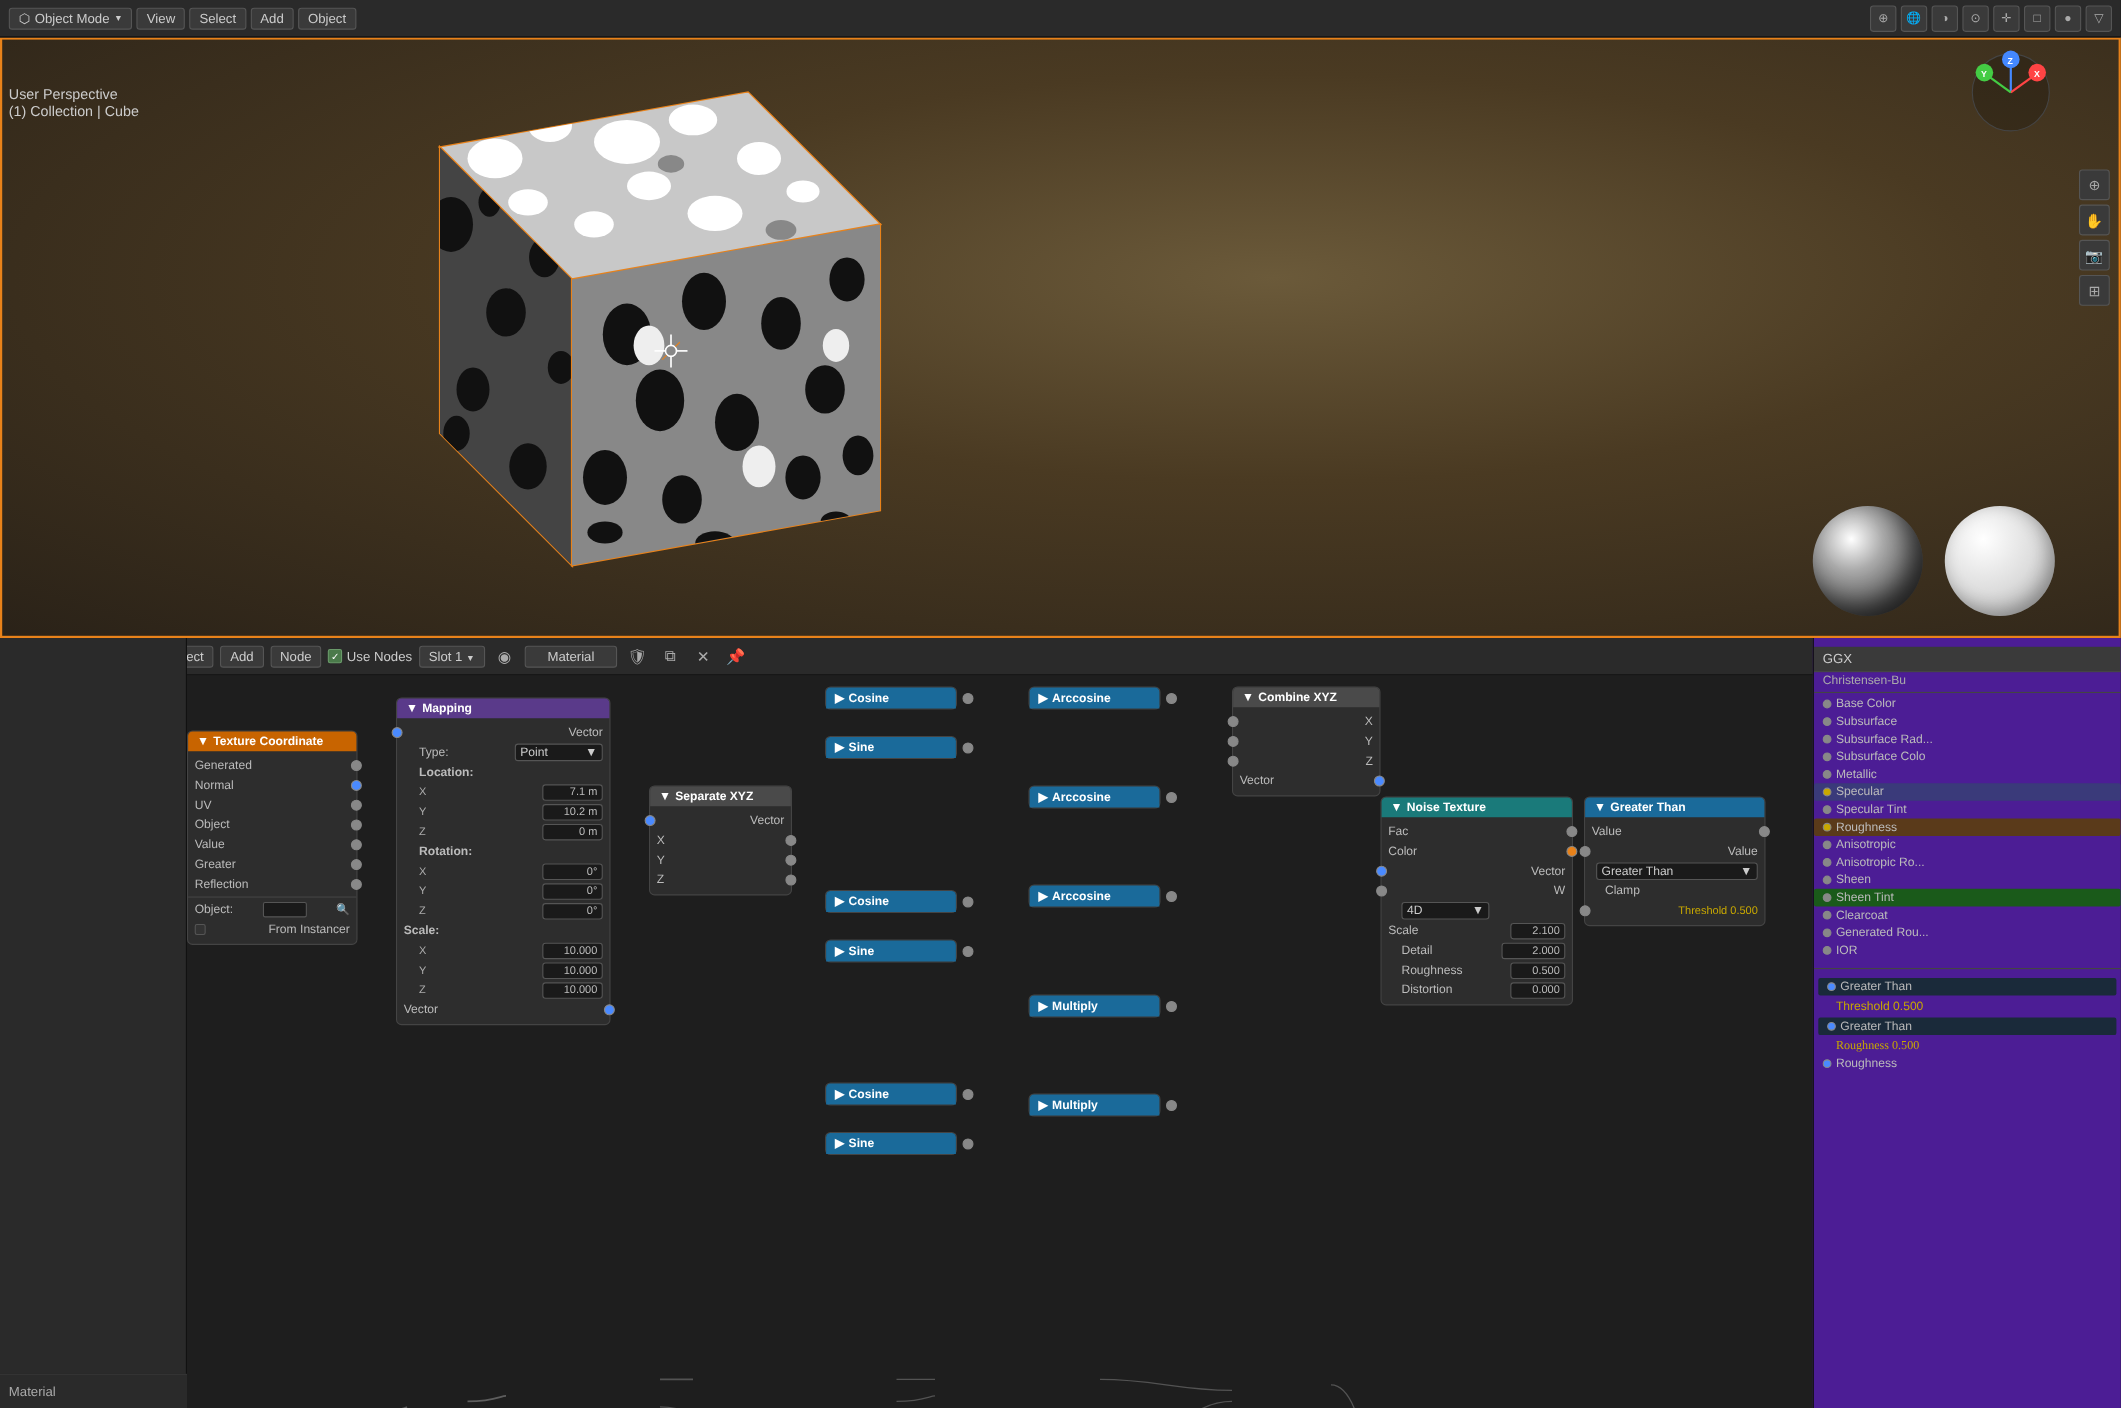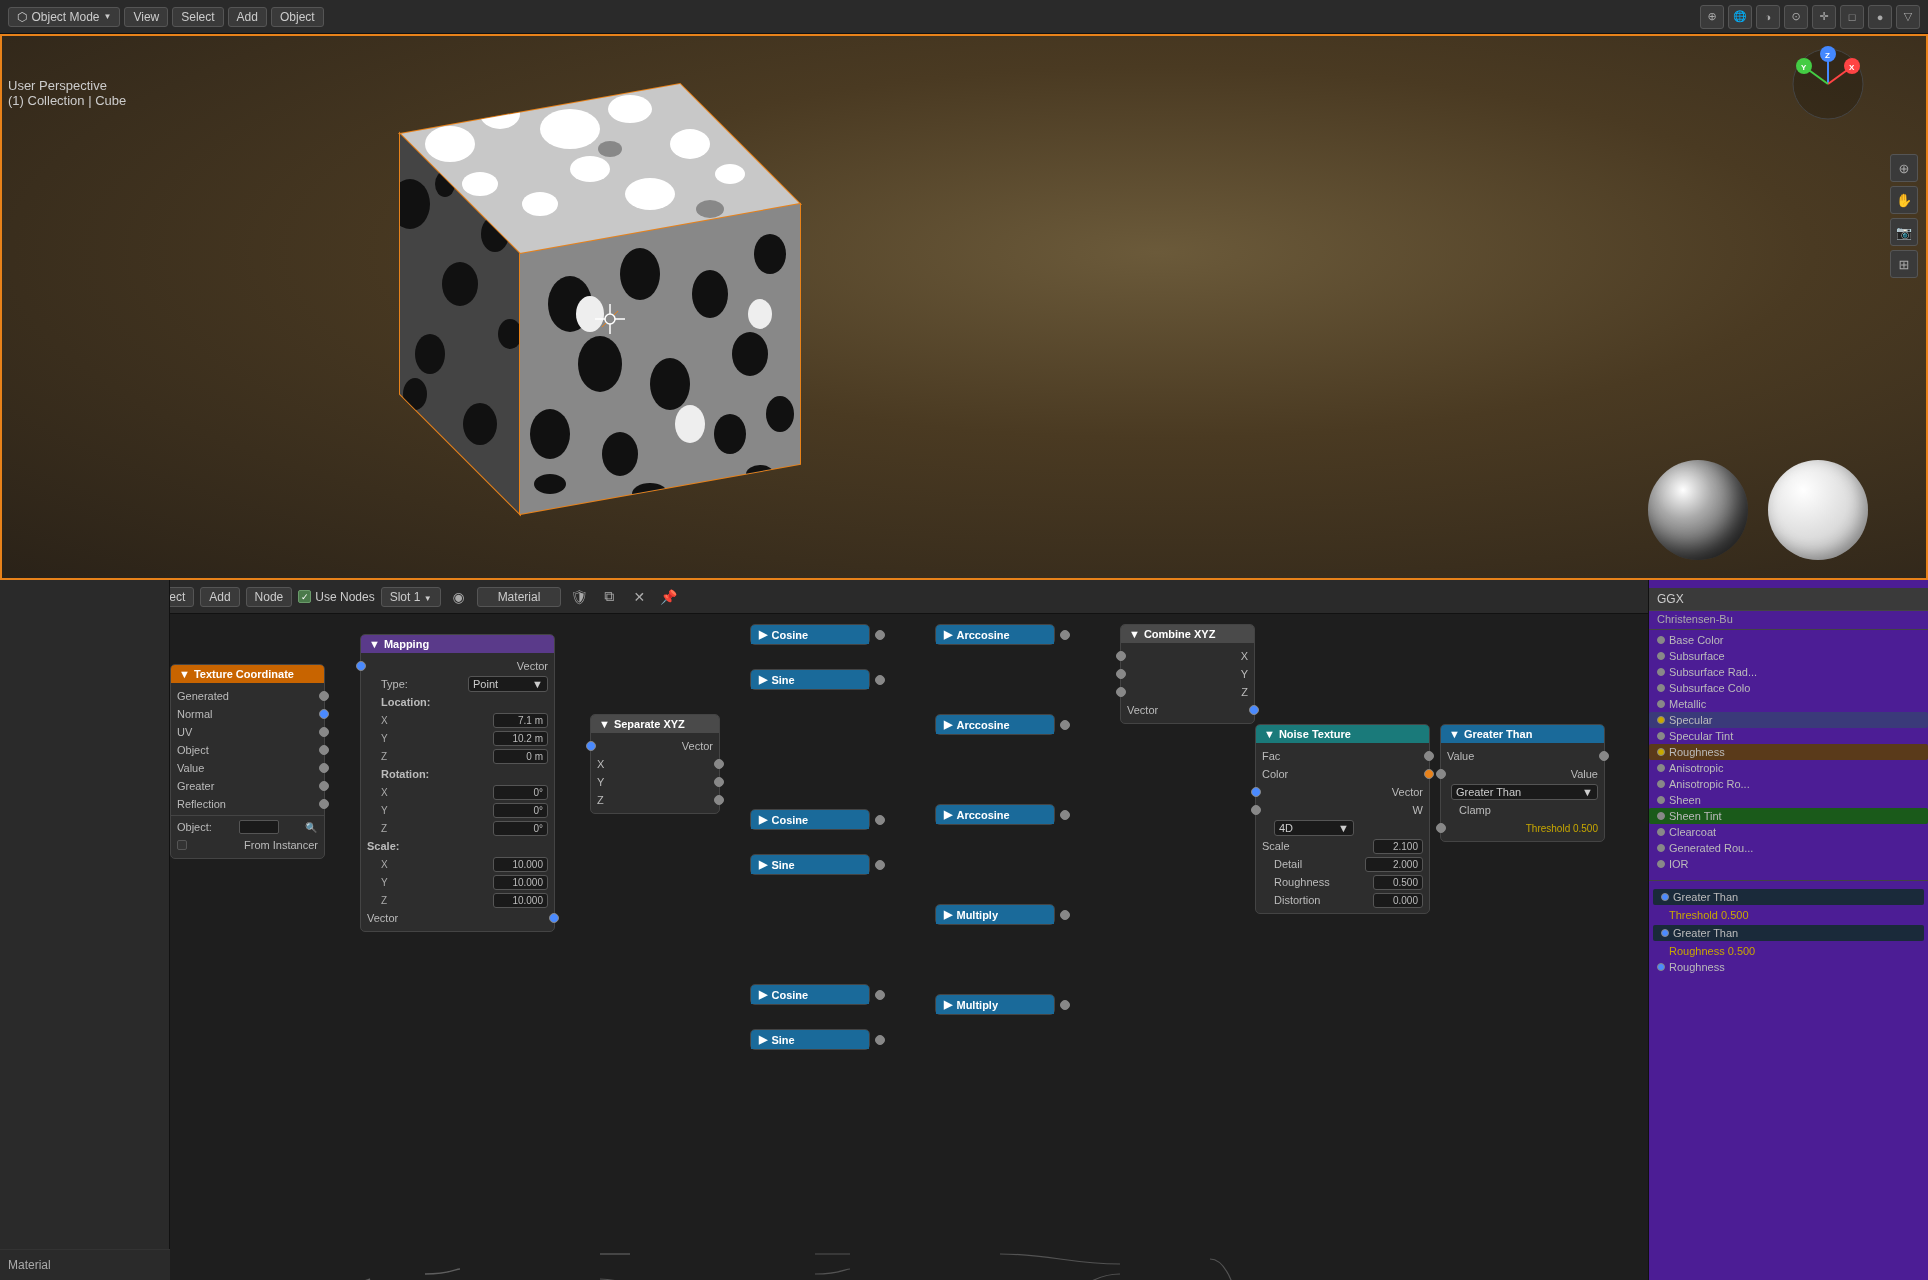--- a/index.html
+++ b/index.html
@@ -1056,20 +1056,20 @@
     <div class="prop-socket" style="background:#4a8aff;"></div>
     <span>Greater Than</span>
   </div>
   <div class="prop-row" style="padding-left:20px;">
     <span style="color:#c8a800; font-size:11px;">Threshold 0.500</span>
   </div>
   <div class="prop-row" style="background:#1a2a3a; border-radius:2px; margin:2px 4px;">
     <div class="prop-socket" style="background:#4a8aff;"></div>
     <span>Greater Than</span>
   </div>
-  <div class="prop-row" style="padding-left:20px;">
+  <div class="prop-row" style="padding-left:20px;font-family:Liberation Serif, serif;">
     <span style="color:#c8a800; font-size:11px;">Roughness 0.500</span>
   </div>
   <div class="prop-row">
     <div class="prop-socket" style="background:#4a8aff;"></div>
     <span>Roughness</span>
   </div>
 </div>
 
 </body></html>

